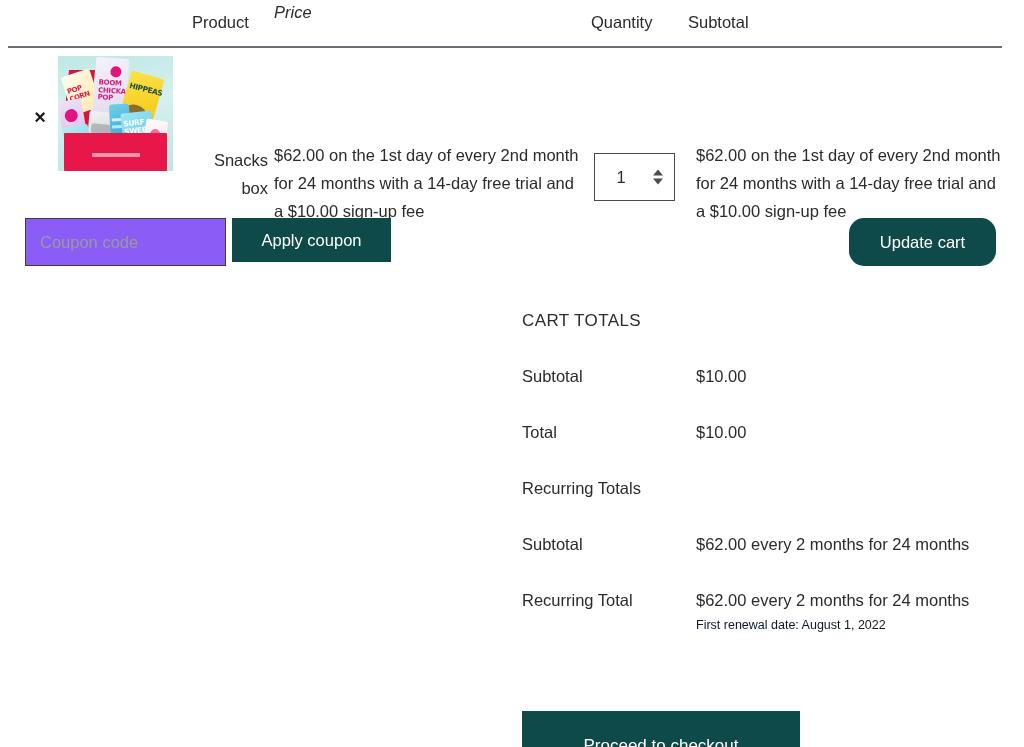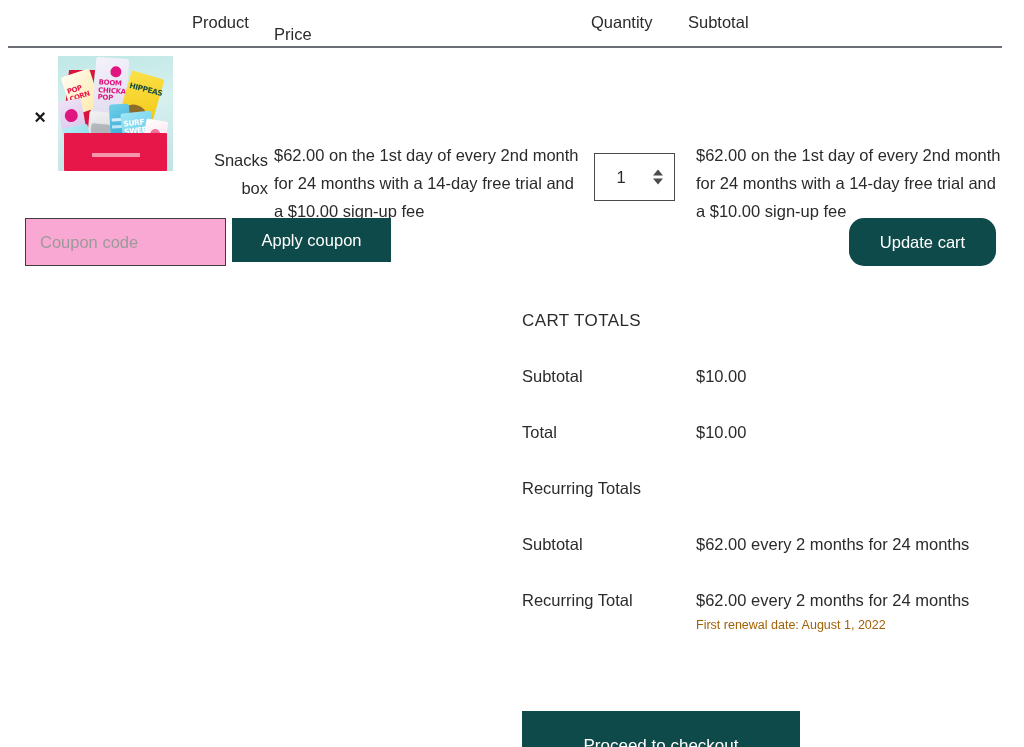--- a/index.html
+++ b/index.html
@@ -25,21 +25,21 @@
     top: 0;
     width: 994px;
   }
   .cart-head {
     position: relative;
     height: 48px;
     border-bottom: 2px solid #6c7076;
     text-align: center;
   }
   .col-product  { position: absolute; left: 184px; top: 12px; }
-  .col-price    { position: absolute; left: 266px; top: 24px; }
+  .col-price    { position: absolute; left: 266px; top: 2px; font-style: italic; }
   .col-quantity { position: absolute; left: 583px; top: 12px; }
   .col-subtotal { position: absolute; left: 680px; top: 12px; }
   .col-head {
     font-size: 16.5px;
     line-height: 20px;
     color: #2b2b2b;
     white-space: nowrap;
   }
 
   
@@ -342,21 +342,21 @@
     width: 1024px;
     height: 48px;
   }
   .coupon-input {
     position: absolute;
     left: 25px;
     top: 0;
     width: 201px;
     height: 48px;
     border: 1px solid #3d3d3d;
-    background: #f9a8d4;
+    background: #8b5cf6;
     padding: 0 14px;
     font-family: "Liberation Sans", sans-serif;
     font-size: 16.5px;
     color: #2b2b2b;
     outline: none;
   }
   .coupon-input::placeholder { color: #9a9a9a; }
 
   .btn {
     border: 0;
@@ -414,21 +414,21 @@
     padding: 0 0 32px 0;
   }
   .ct-table th { width: 174px; }
   .ct-table tr.section-row th { padding-bottom: 32px; margin-top: 36px; }
   .ct-table tr.last-row th,
   .ct-table tr.last-row td { padding-bottom: 0; }
   .renewal-note {
     display: block;
     font-size: 12.5px;
     line-height: 18px;
-    color: #a16207;
+    color: #0f172a;
     margin-top: 4px;
   }
 
   .checkout-wrap {
     position: absolute;
     left: 522px;
     top: 679px;
     width: 278px;
     margin-top: 32px;
   }

